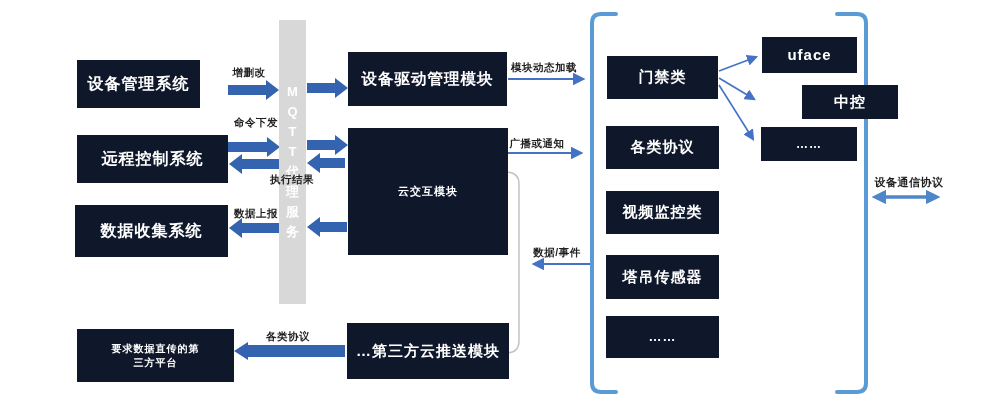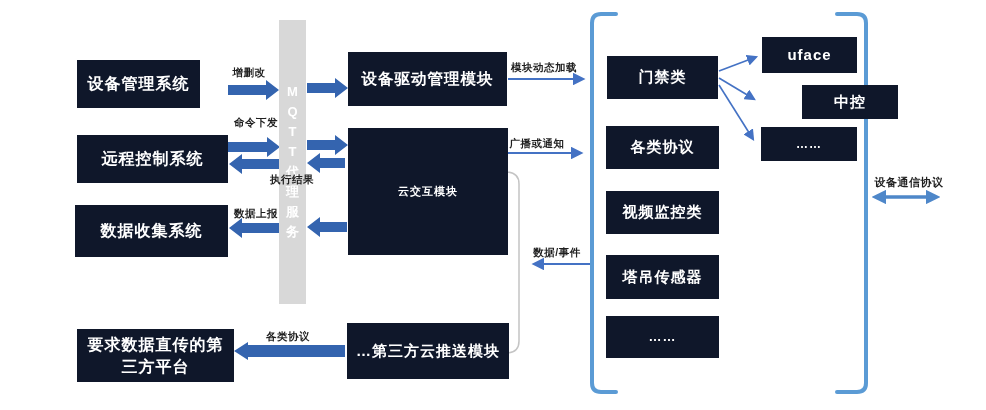--- a/index.html
+++ b/index.html
@@ -63,21 +63,21 @@
 
   <div class="box" style="left:77px;top:60px;width:123px;height:48px;font-size:16px;">
     <span>设备管理系统</span>
   </div>
   <div class="box" style="left:77px;top:135px;width:151px;height:48px;font-size:16px;">
     <span>远程控制系统</span>
   </div>
   <div class="box" style="left:75px;top:205px;width:153px;height:52px;font-size:16px;">
     <span>数据收集系统</span>
   </div>
-  <div class="box pre" style="left:77px;top:329px;width:157px;height:53px;font-size:16px;">
+  <div class="box pre" style="left:77px;top:329px;width:157px;height:53px;font-size:10px;">
     <span class="pre">要求数据直传的第
 三方平台</span>
   </div>
 
   <div class="broker" style="left:279px;top:20px;width:27px;height:284px;">
     <span>M</span>
     <span>Q</span>
     <span>T</span>
     <span>T</span>
     <span>代</span>

